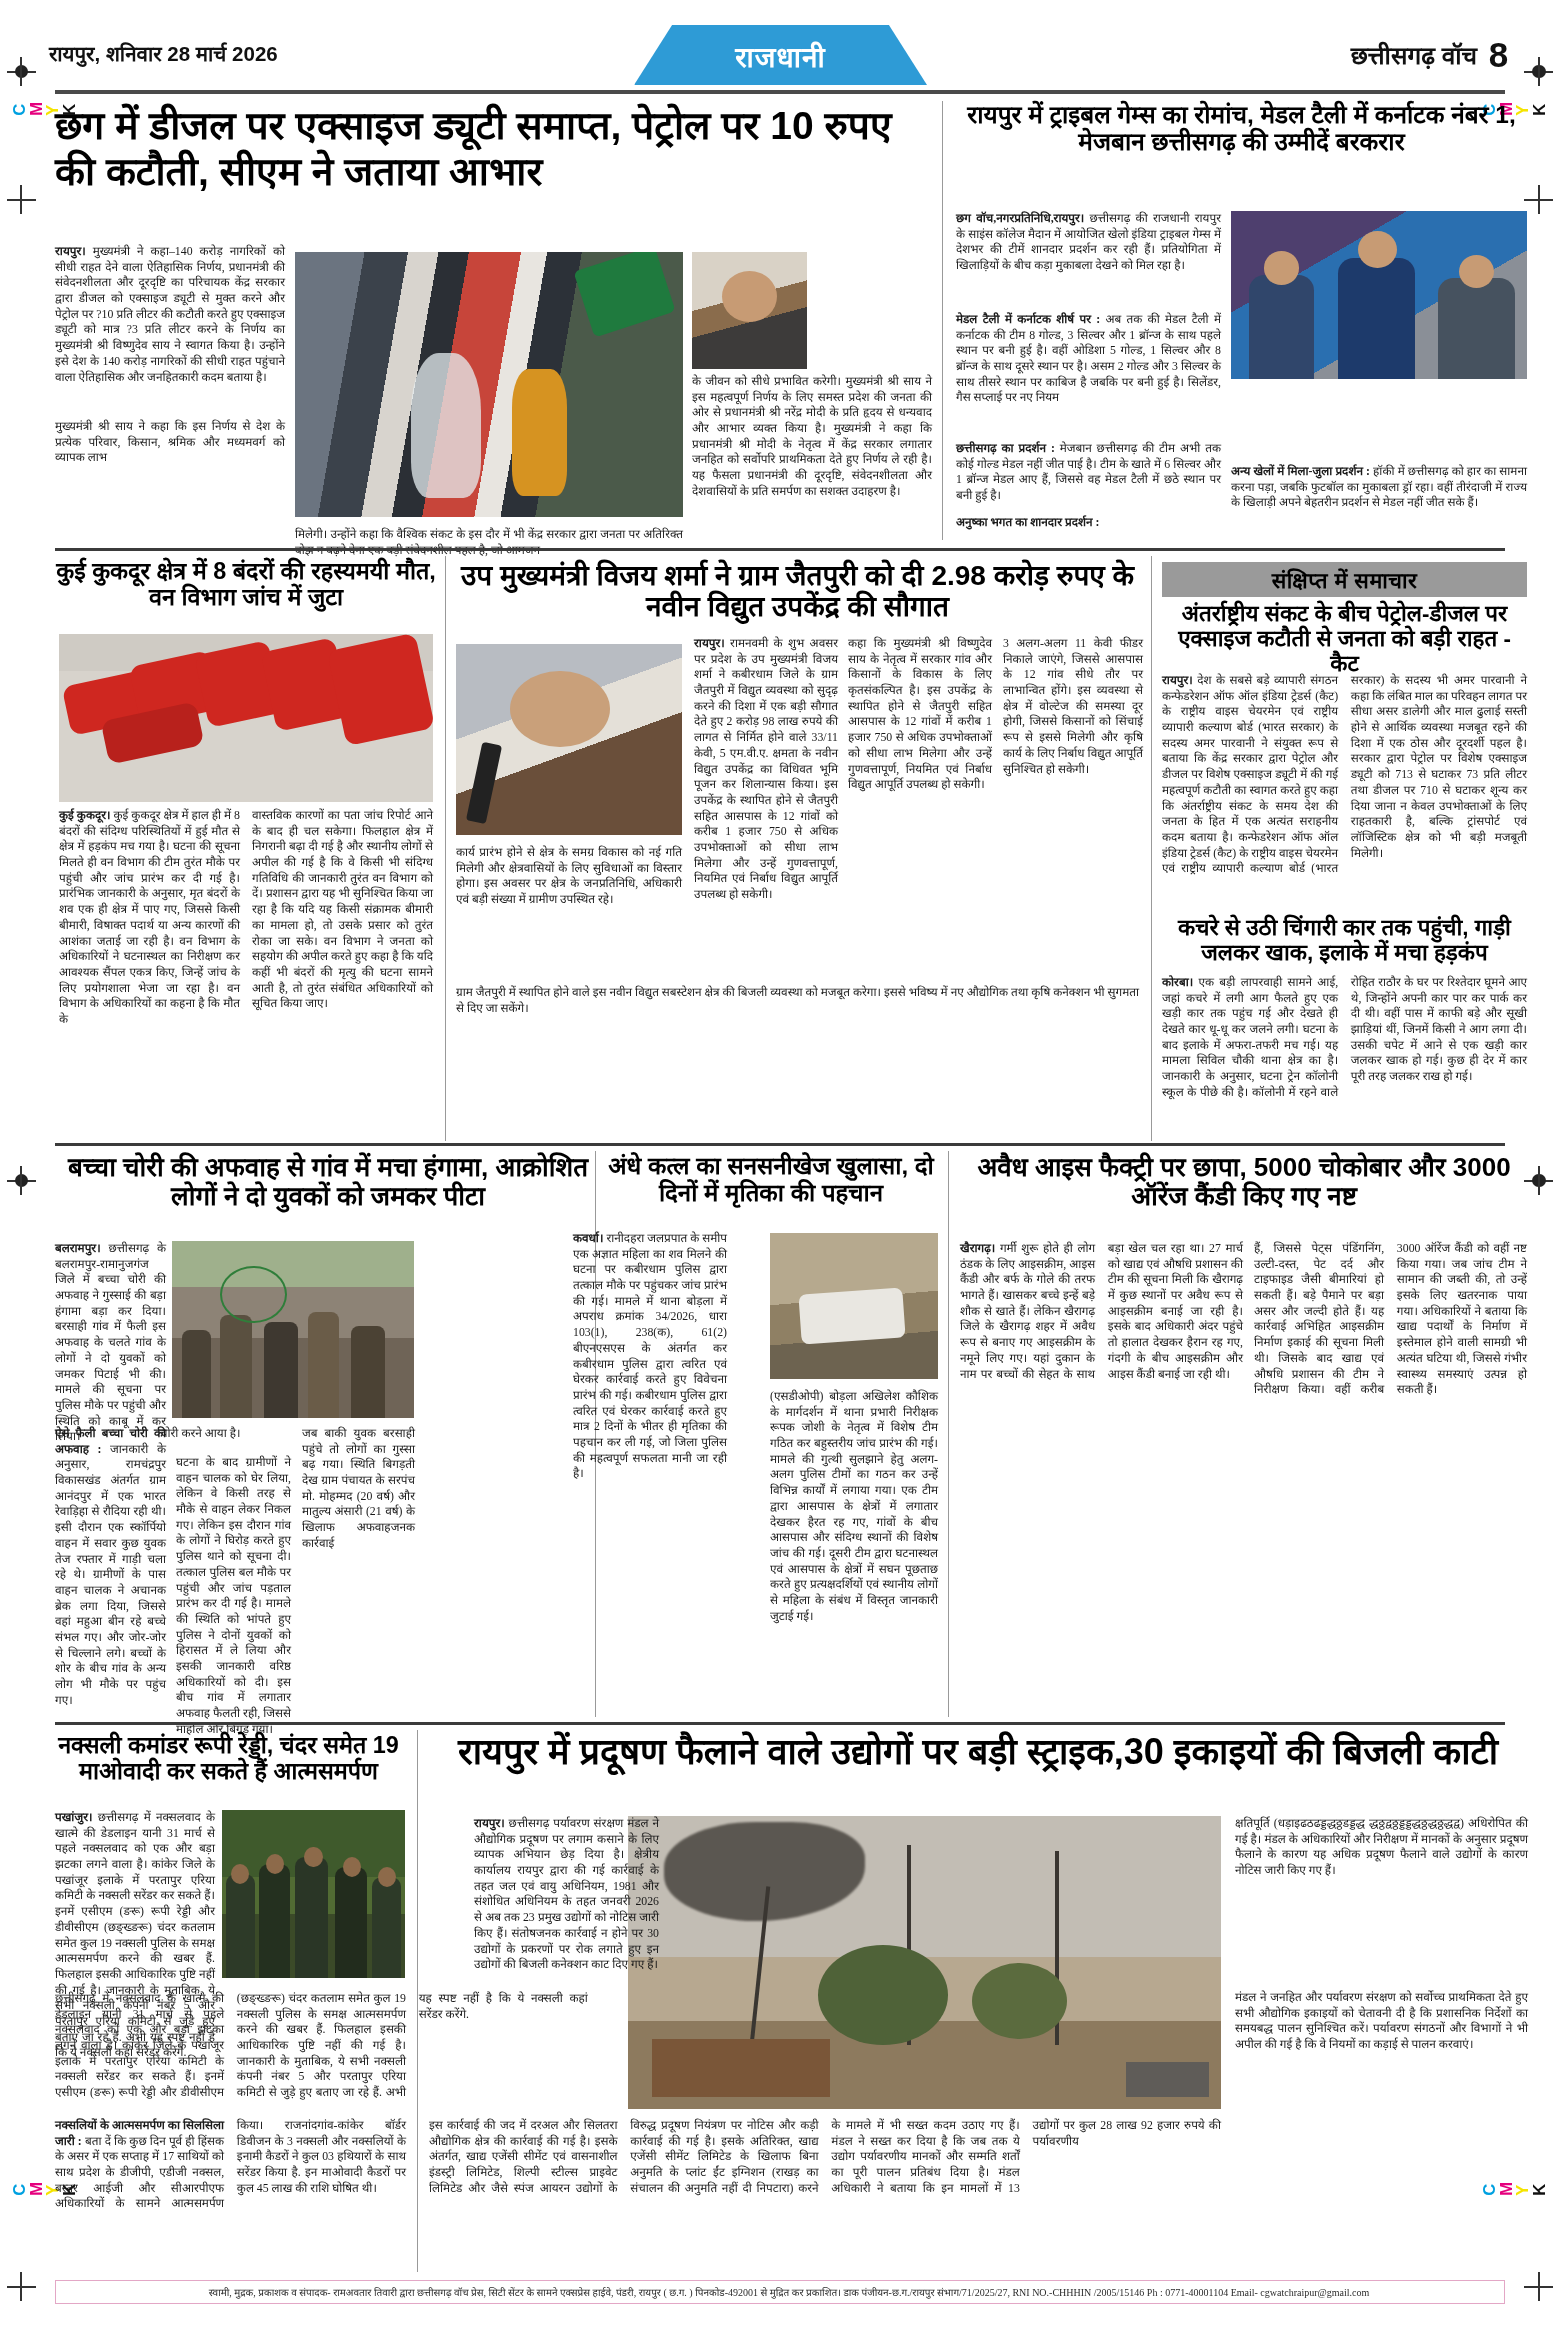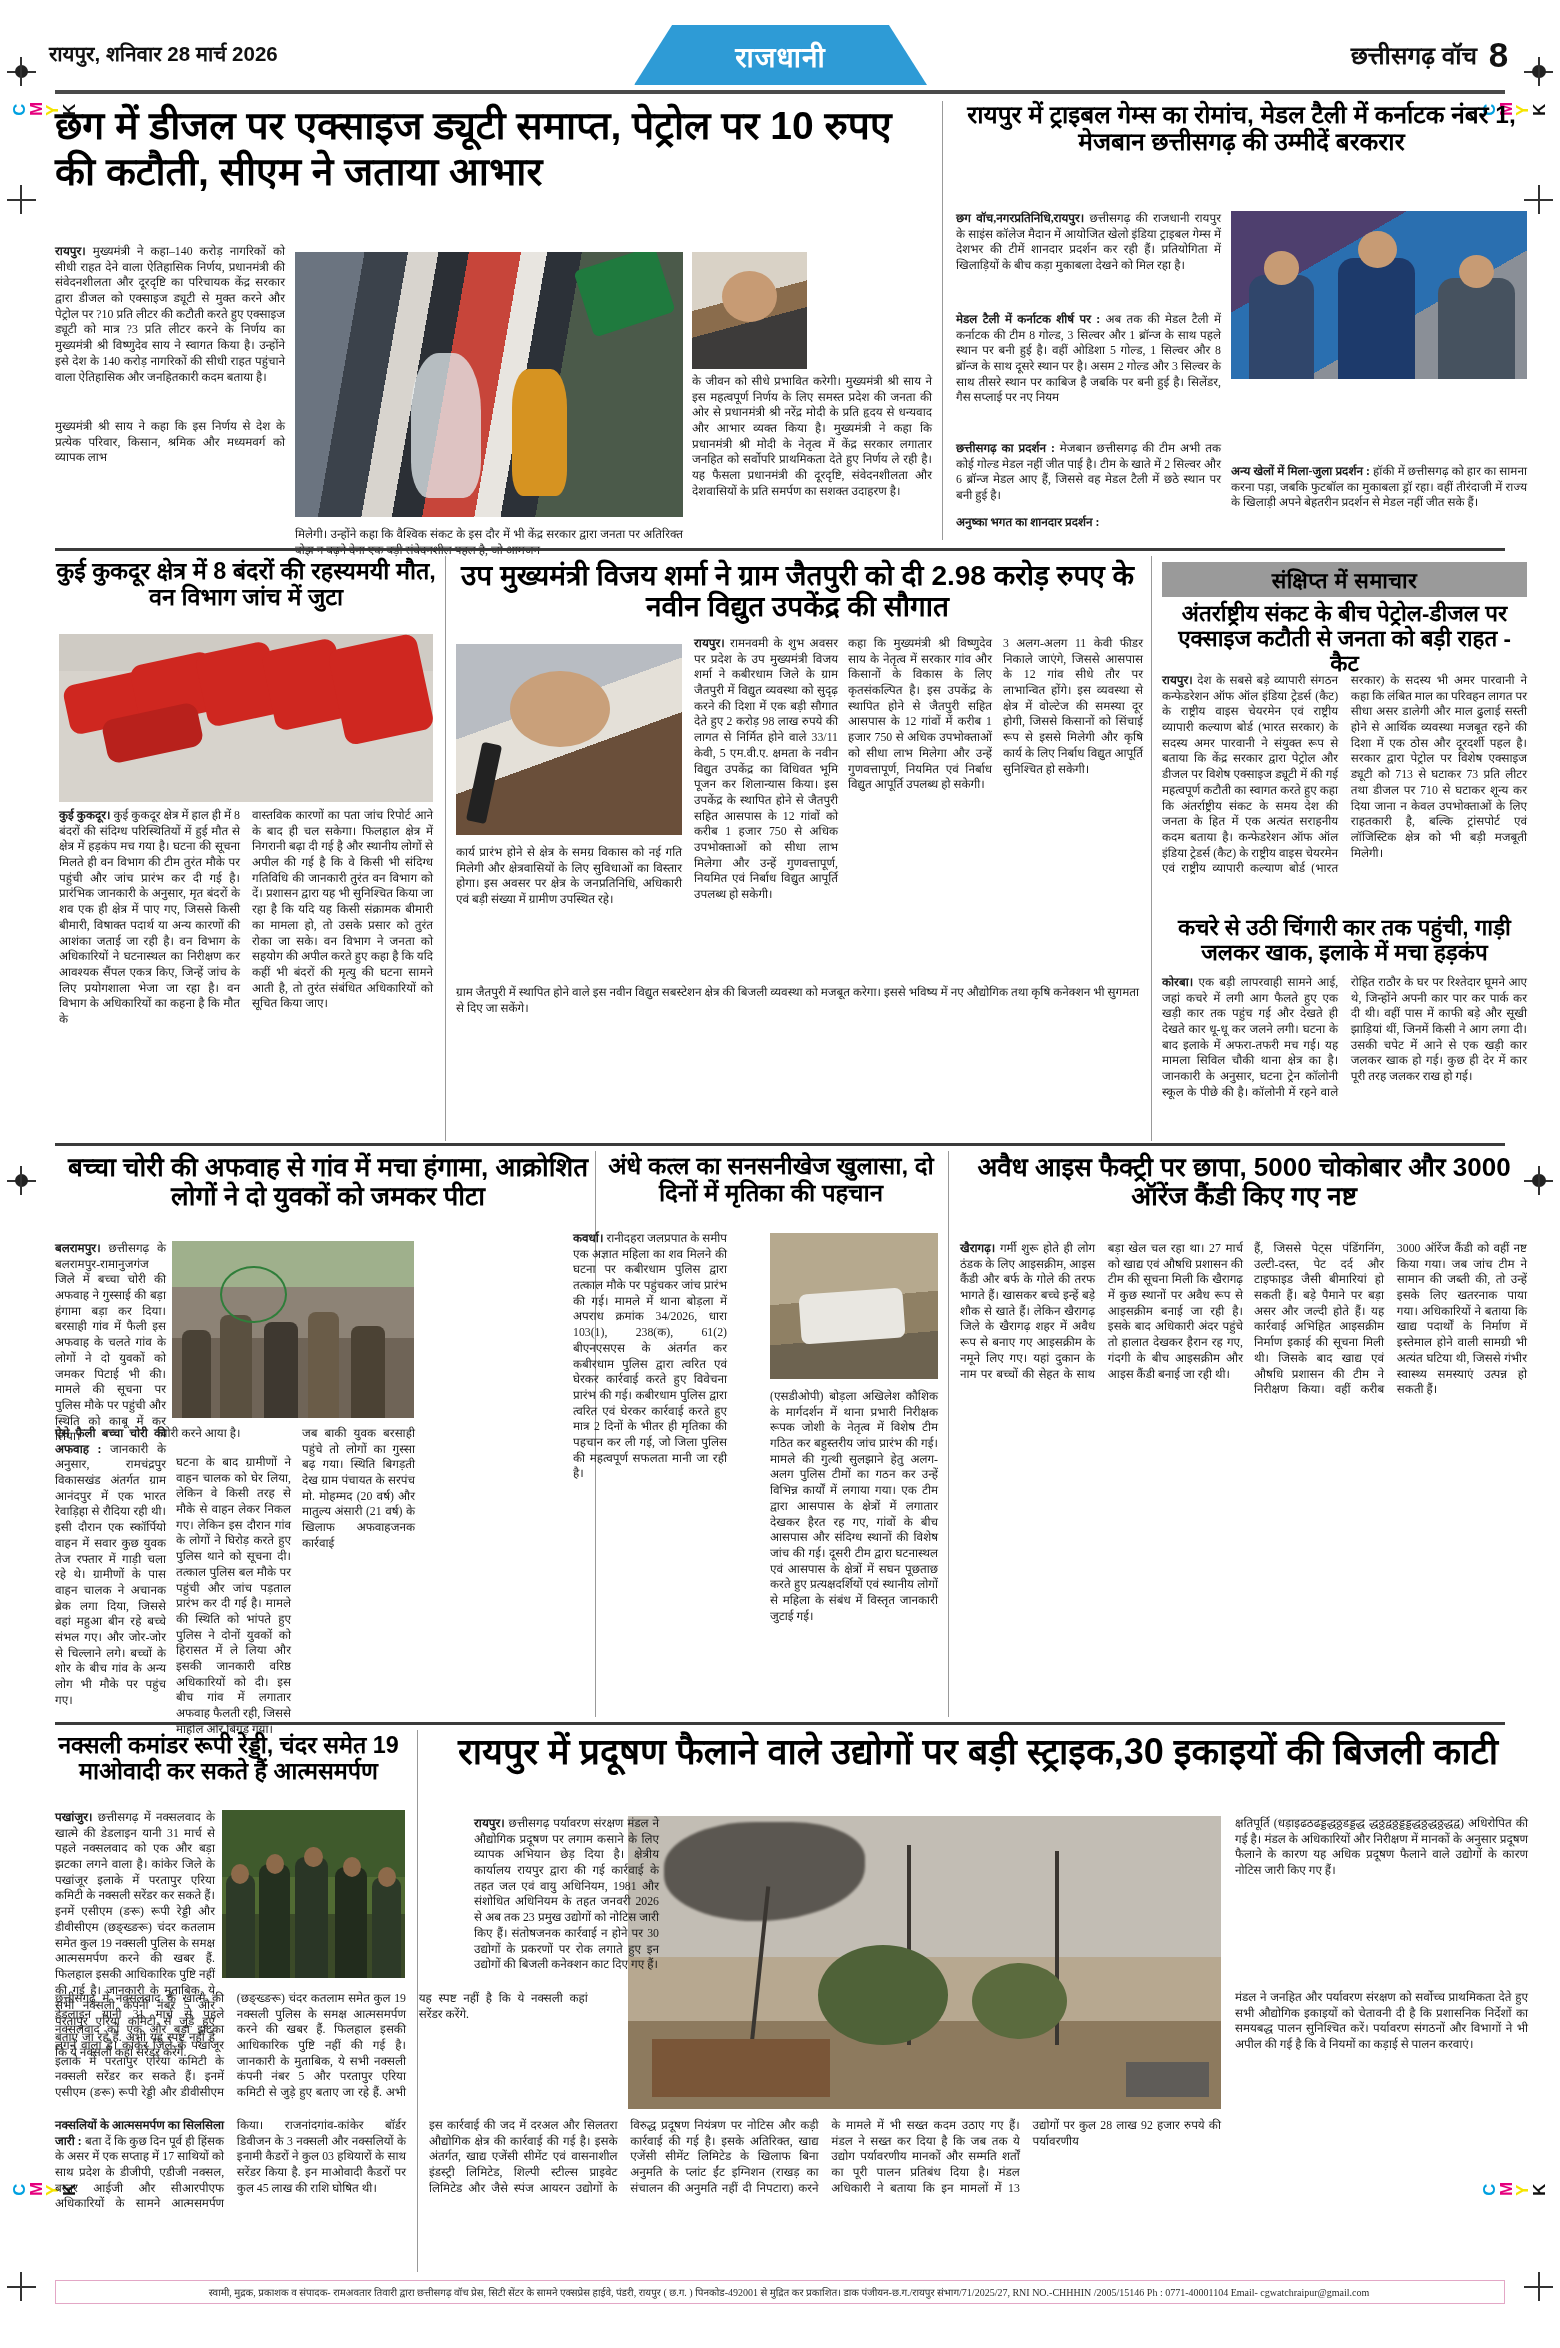--- a/index.html
+++ b/index.html
@@ -189,21 +189,21 @@
   <div class="body" style="position:absolute;left:956px;top:211px;width:265px;">
     <b>छग वॉच,नगरप्रतिनिधि,रायपुर।</b>
     <span>छत्तीसगढ़ की राजधानी रायपुर के साइंस कॉलेज मैदान में आयोजित खेलो इंडिया ट्राइबल गेम्स में देशभर की टीमें शानदार प्रदर्शन कर रही हैं। प्रतियोगिता में खिलाड़ियों के बीच कड़ा मुकाबला देखने को मिल रहा है।</span>
   </div>
   <div class="body" style="position:absolute;left:956px;top:312px;width:265px;">
     <b>मेडल टैली में कर्नाटक शीर्ष पर :</b>
     <span>अब तक की मेडल टैली में कर्नाटक की टीम 8 गोल्ड, 3 सिल्वर और 1 ब्रॉन्ज के साथ पहले स्थान पर बनी हुई है। वहीं ओडिशा 5 गोल्ड, 1 सिल्वर और 8 ब्रॉन्ज के साथ दूसरे स्थान पर है। असम 2 गोल्ड और 3 सिल्वर के साथ तीसरे स्थान पर काबिज है जबकि पर बनी हुई है। सिलेंडर, गैस सप्लाई पर नए नियम</span>
   </div>
   <div class="body" style="position:absolute;left:956px;top:441px;width:265px;">
     <b>छत्तीसगढ़ का प्रदर्शन :</b>
-    <span>मेजबान छत्तीसगढ़ की टीम अभी तक कोई गोल्ड मेडल नहीं जीत पाई है। टीम के खाते में 2 सिल्वर और 6 ब्रॉन्ज मेडल आए हैं, जिससे वह मेडल टैली में छठे स्थान पर बनी हुई है।</span>
+    <span>मेजबान छत्तीसगढ़ की टीम अभी तक कोई गोल्ड मेडल नहीं जीत पाई है। टीम के खाते में 6 सिल्वर और 1 ब्रॉन्ज मेडल आए हैं, जिससे वह मेडल टैली में छठे स्थान पर बनी हुई है।</span>
   </div>
   <div class="body" style="position:absolute;left:956px;top:515px;width:265px;">
     <b>अनुष्का भगत का शानदार प्रदर्शन :</b>
   </div>
   <div class="body" style="position:absolute;left:1231px;top:464px;width:296px;">
     <b>अन्य खेलों में मिला-जुला प्रदर्शन :</b>
     <span>हॉकी में छत्तीसगढ़ को हार का सामना करना पड़ा, जबकि फुटबॉल का मुकाबला ड्रॉ रहा। वहीं तीरंदाजी में राज्य के खिलाड़ी अपने बेहतरीन प्रदर्शन से मेडल नहीं जीत सके हैं।</span>
   </div>
 
   <div class="hr2" style="left:55px;right:55px;top:548px;"></div>

